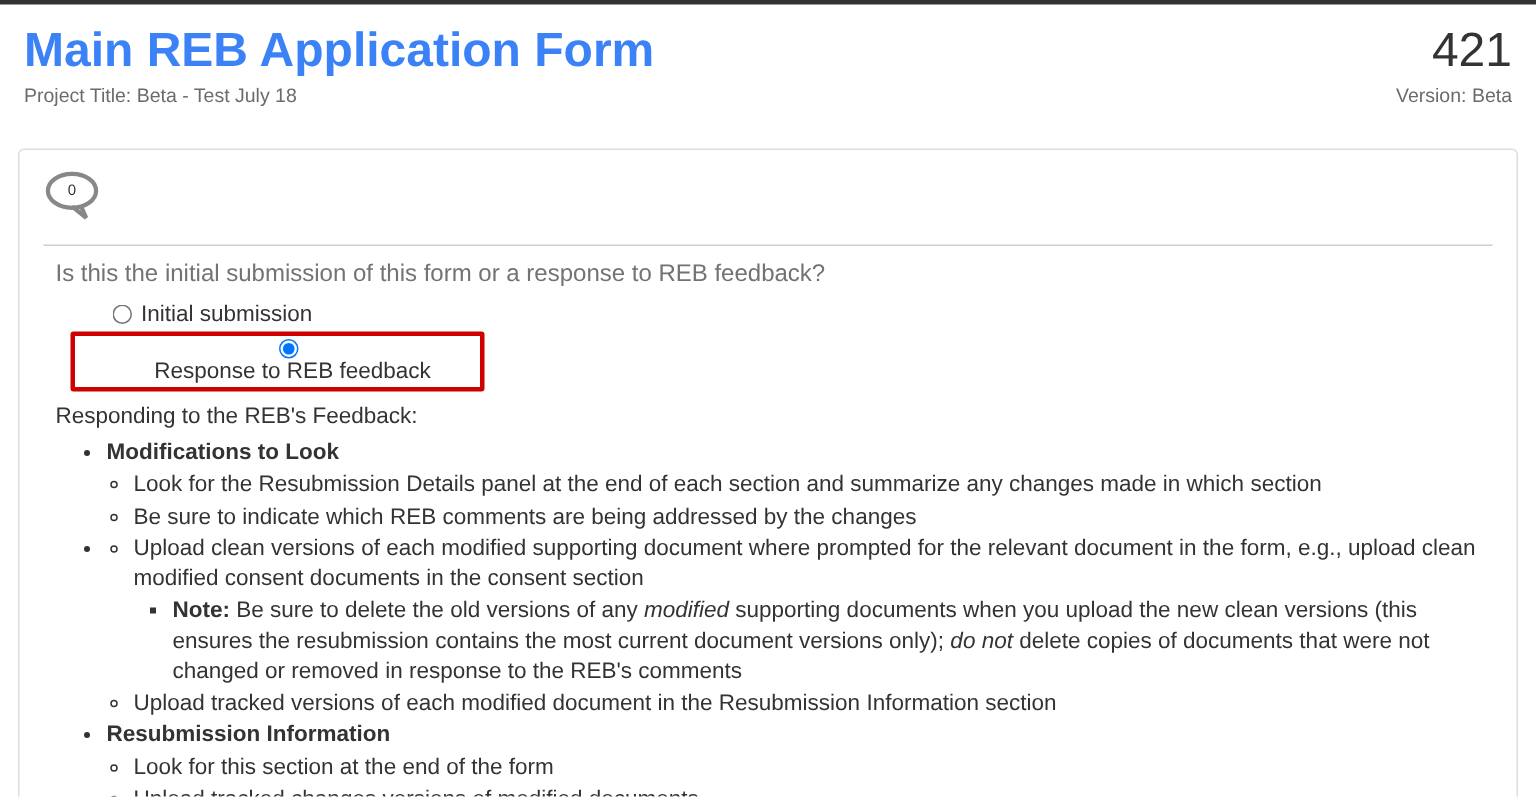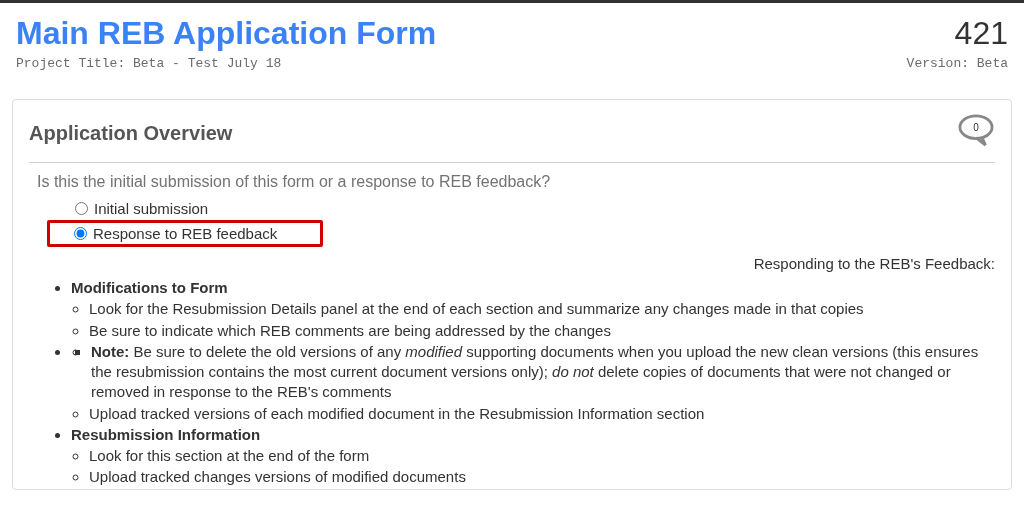--- a/index.html
+++ b/index.html
@@ -31,21 +31,20 @@
       font-size: 32px;
       font-weight: normal;
       color: #333;
     }
     .subheader {
       display: flex;
       justify-content: space-between;
       padding: 0 16px 12px 16px;
       font-size: 13px;
       color: #6b6b6b;
-      font-family: Liberation Mono, monospace;
     }
     .panel {
       margin: 16px 12px 0 12px;
       border: 1px solid #ddd;
       border-radius: 4px;
       background: #fff;
       padding: 14px 16px 0 16px;
     }
     .panel-header {
       display: flex;
@@ -95,44 +94,44 @@
       align-items: center;
       padding: 3px 0;
     }
     .radio-row.highlighted {
       border: 3px solid #d10000;
       padding: 2px 4px;
       margin-left: -28px;
       padding-left: 24px;
       width: 276px;
       border-radius: 2px;
+      flex-direction: column;
     }
     .radio-row input[type="radio"] {
       margin-right: 6px;
       width: 13px;
       height: 13px;
     }
     .feedback-label {
       font-size: 15px;
       margin: 8px 0 6px 8px;
-      text-align: right;
     }
     ul {
       list-style: disc;
       margin-left: 42px;
       font-size: 15px;
       line-height: 1.35;
     }
     ul ul {
       list-style: circle;
       margin-left: 18px;
     }
     ul ul ul {
       list-style: square;
-      margin-left: 2px;
+      margin-left: 26px;
     }
     li {
       margin: 1px 0;
     }
     .bold {
       font-weight: bold;
     }
     .italic {
       font-style: italic;
     }
@@ -144,21 +143,20 @@
   <div class="page-title">Main REB Application Form</div>
   <div class="form-number">421</div>
 </div>
 <div class="subheader">
   <div>Project Title: Beta - Test July 18</div>
   <div>Version: Beta</div>
 </div>
 
 <div class="panel">
   <div class="panel-header">
-    <div class="panel-title">Application Overview</div>
     <div class="comment-bubble">
       <span>
         <svg viewBox="0 0 40 36">
           <ellipse cx="20" cy="14" rx="17" ry="12"></ellipse>
           <path d="M 26 24 L 30 33 L 20 25"></path>
         </svg>
       </span>
       <span class="comment-count">0</span>
     </div>
   </div>
@@ -173,29 +171,30 @@
     <label class="radio-row highlighted">
       <input type="radio" name="subtype" checked="" style="">
       <span>Response to REB feedback</span>
     </label>
   </div>
 
   <div class="feedback-label">Responding to the REB's Feedback:</div>
 
   <ul>
     <li>
-      <span class="bold">Modifications to Form</span>
+      <span class="bold">Modifications to Look</span>
       <ul>
-        <li>Look for the Resubmission Details panel at the end of each section and summarize any changes made in that copies</li>
+        <li>Look for the Resubmission Details panel at the end of each section and summarize any changes made in which section</li>
         <li>Be sure to indicate which REB comments are being addressed by the changes</li>
       </ul>
     </li>
     <li>
       <ul>
         <li>
+          <span>Upload clean versions of each modified supporting document where prompted for the relevant document in the form, e.g., upload clean modified consent documents in the consent section</span>
           <ul>
             <li>
               <span class="bold">Note:</span><span> Be sure to delete the old versions of any </span><span class="italic">modified</span><span> supporting documents when you upload the new clean versions (this ensures the resubmission contains the most current document versions only); </span><span class="italic">do not</span><span> delete copies of documents that were not changed or removed in response to the REB's comments</span>
             </li>
           </ul>
         </li>
         <li>Upload tracked versions of each modified document in the Resubmission Information section</li>
       </ul>
     </li>
     <li>

